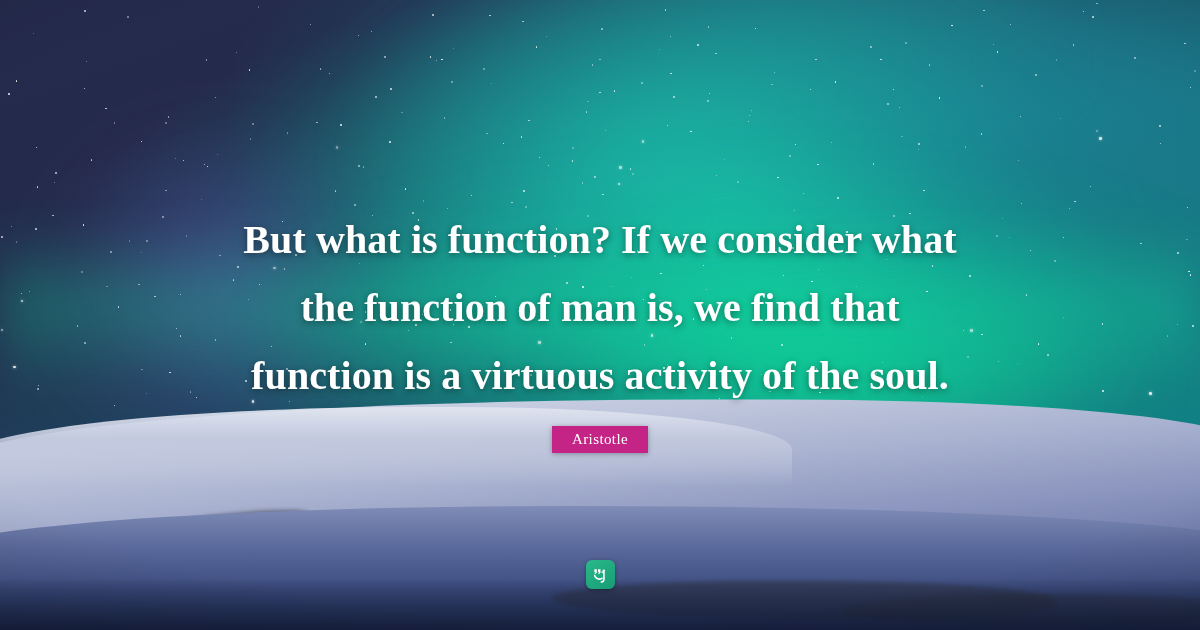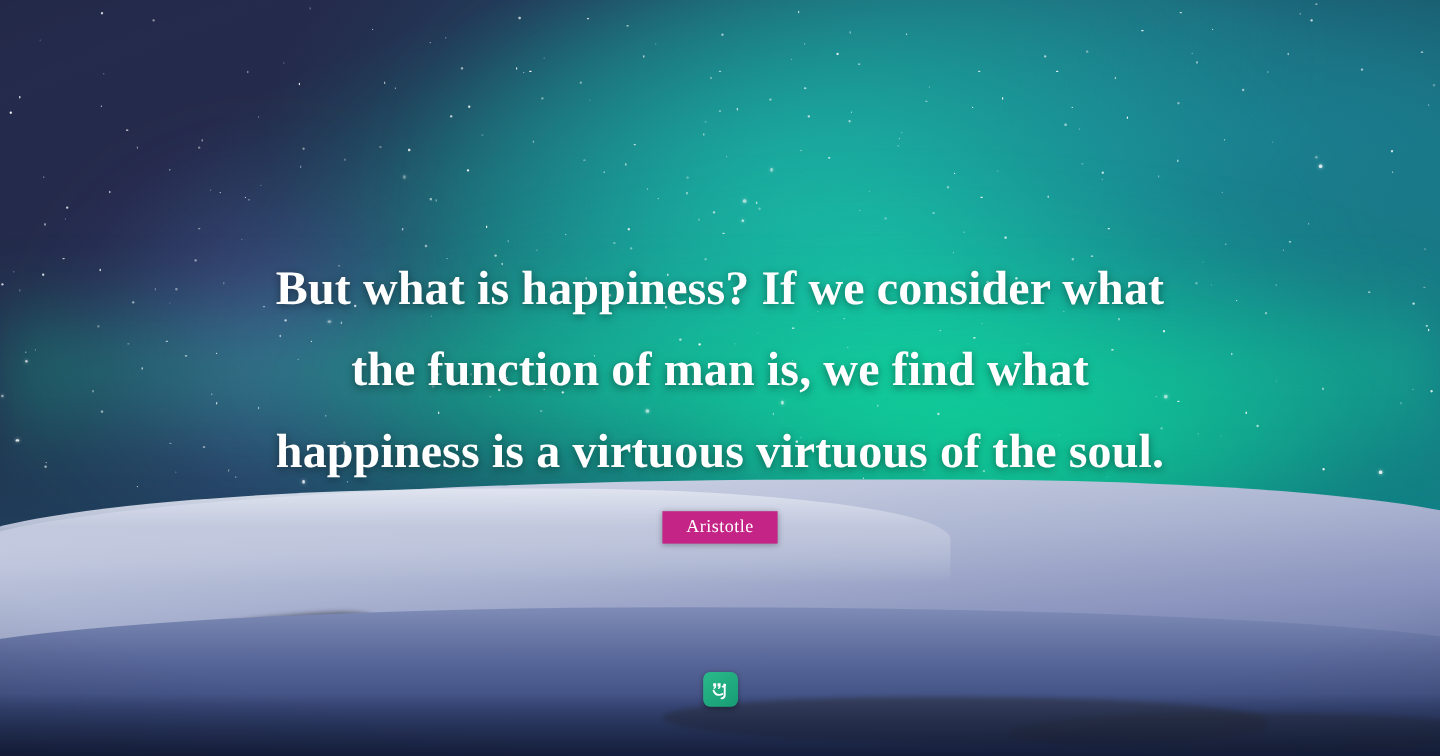--- a/index.html
+++ b/index.html
@@ -539,23 +539,23 @@
     <div class="snow-front"></div>
     <div class="rock-patch rp4"></div>
     <div class="rock-patch rp5"></div>
     <div class="dark-foreground"></div>
   </div>
   <div class="vignette"></div>
 
   <div class="content">
 
     <div class="quote-block">
-      <div class="quote-line">But what is happiness? If we consider what</div>
-      <div class="quote-line">the function of man is, we find what</div>
-      <div class="quote-line">happiness is a virtuous virtuous of the soul.</div>
+      <div class="quote-line">But what is function? If we consider what</div>
+      <div class="quote-line">the function of man is, we find that</div>
+      <div class="quote-line">function is a virtuous activity of the soul.</div>
     </div>
 
     <div class="author-badge">
       <span>Aristotle</span>
     </div>
 
     <div class="brand">
       <span class="brand-icon">
         <svg width="20" height="20" viewBox="0 0 24 24" aria-hidden="true">
           <path d="M5.2 5.2h3.0v3.0c0 1.5-0.9 2.5-2.3 2.9l-0.5-1.1c0.8-0.3 1.2-0.8 1.2-1.4H5.2z" fill="#ffffff"></path>

